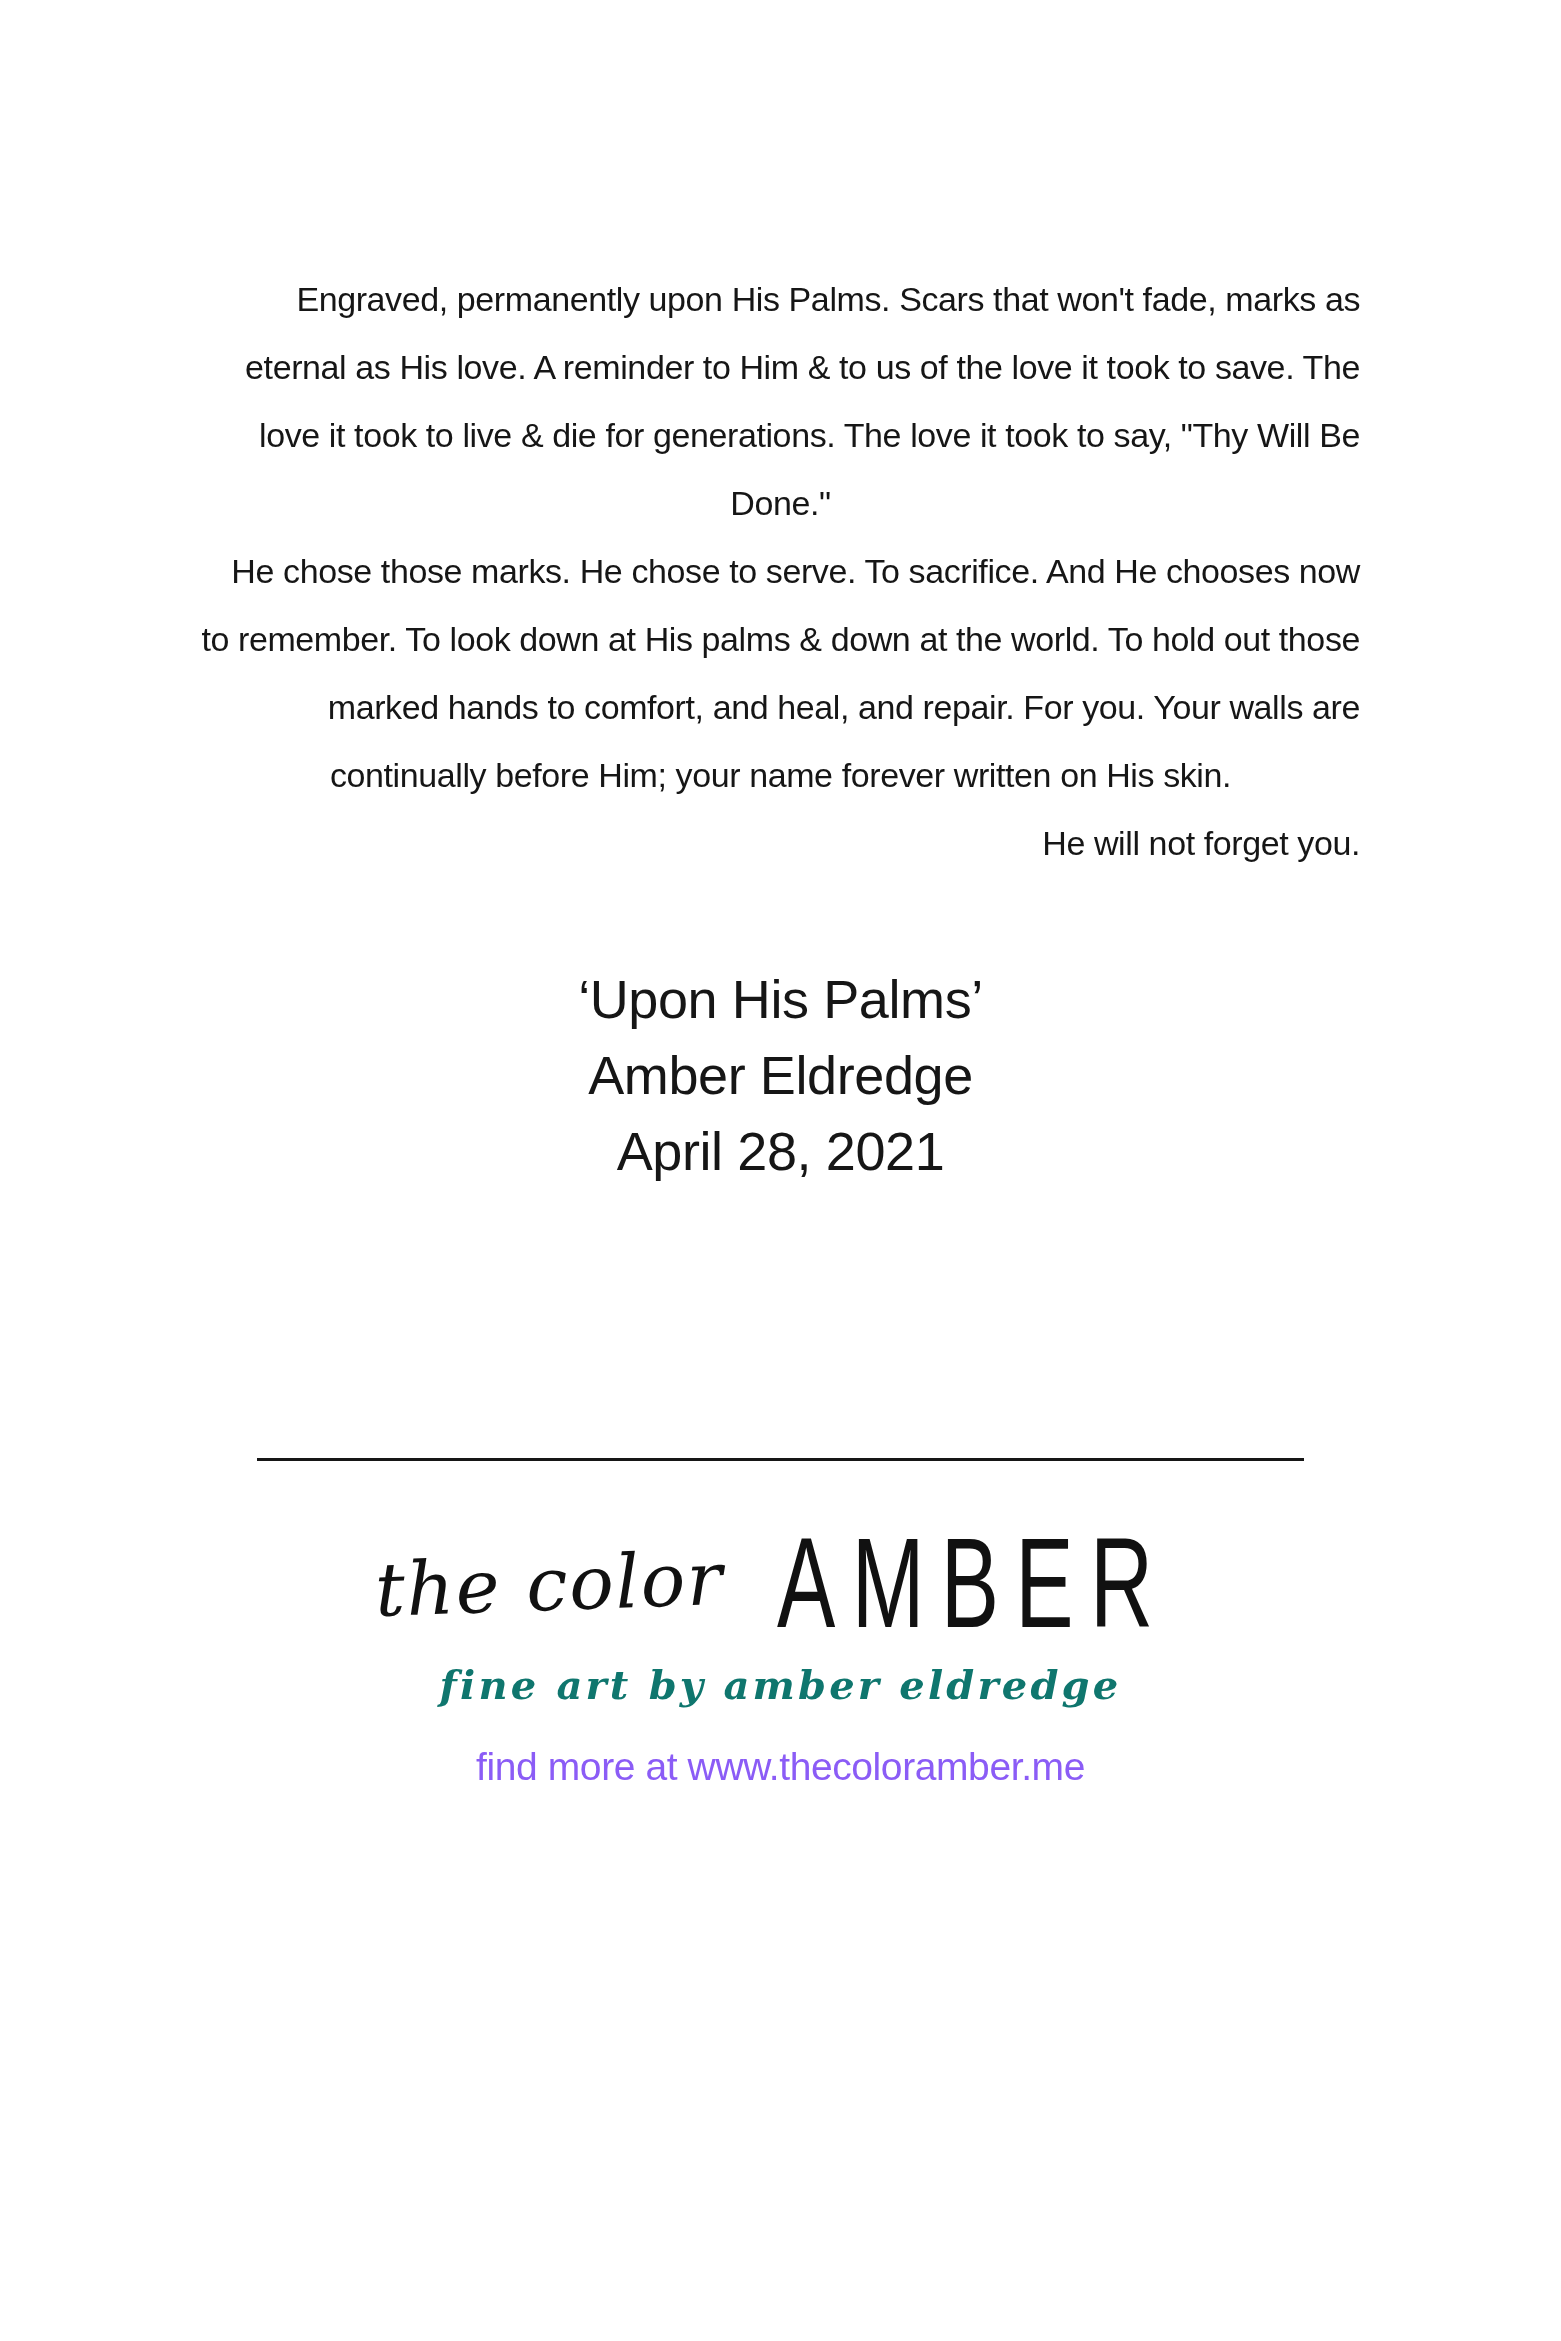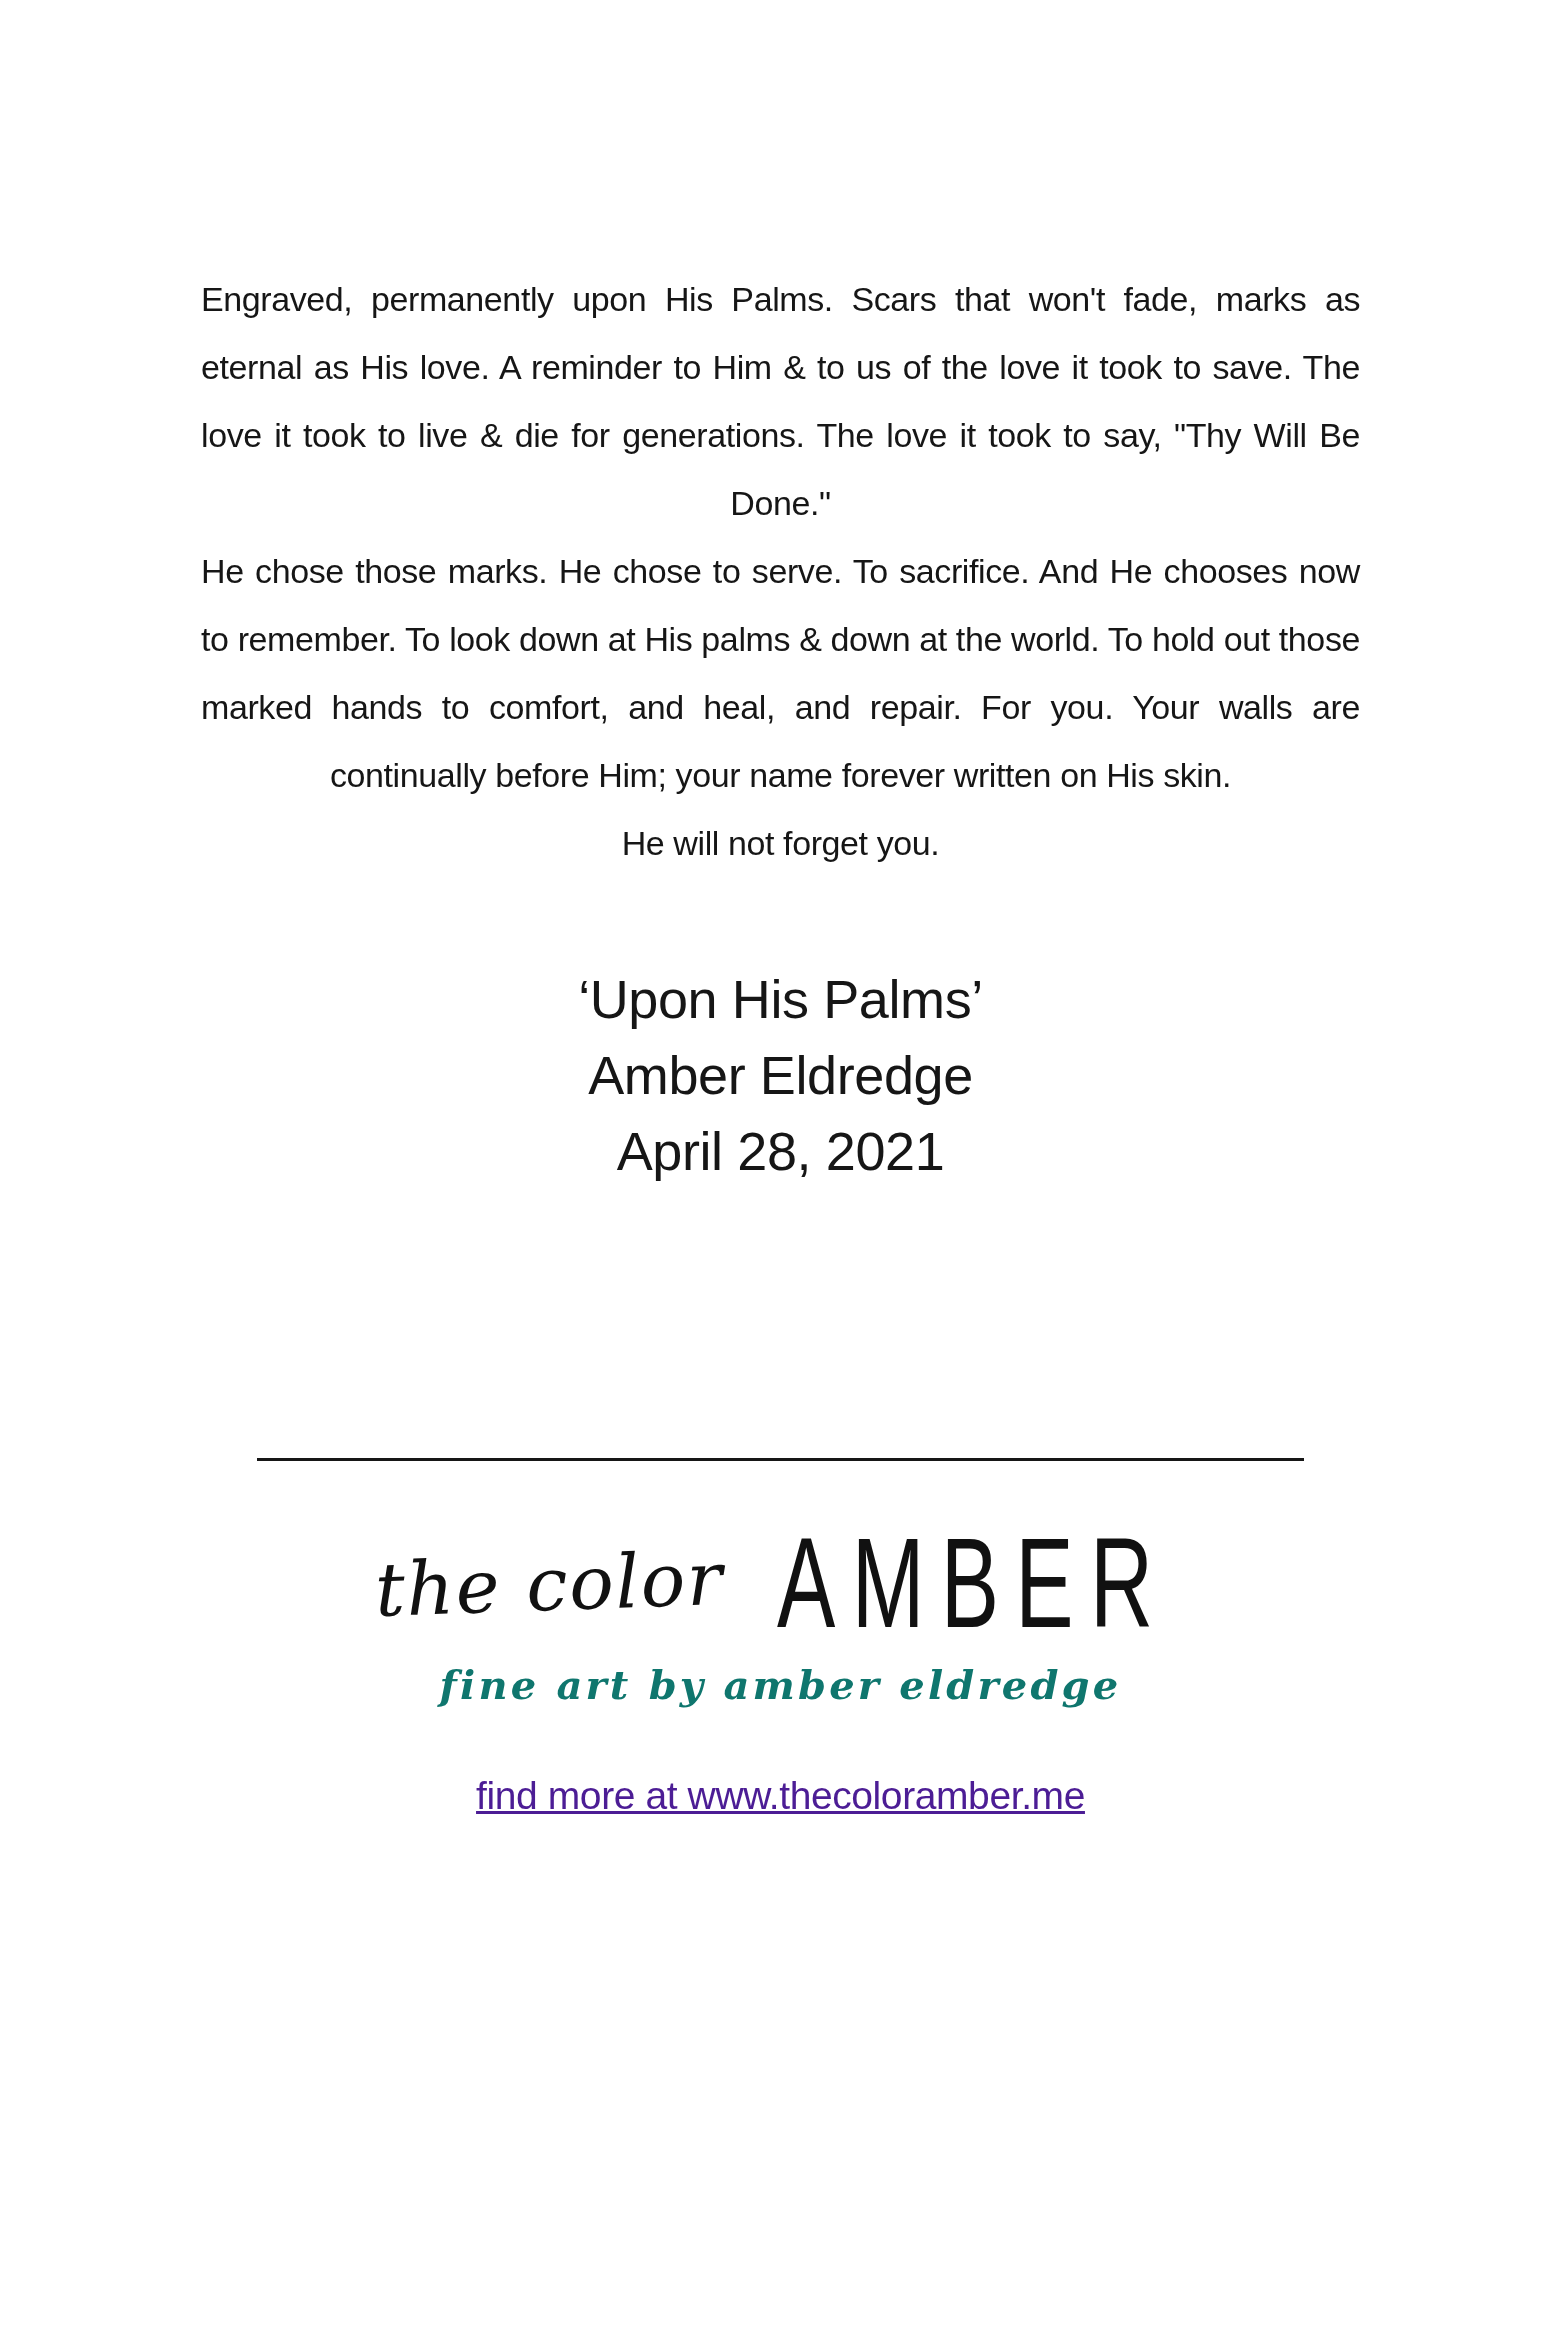--- a/index.html
+++ b/index.html
@@ -23,21 +23,21 @@
   
   .poem {
     width: 1159px;
     margin: 0 auto;
     padding-top: 265px;
     font-size: 34px;
     line-height: 68px;
     letter-spacing: -0.4px;
     font-weight: 400;
   }
-  .poem p { margin: 0; }
+  .poem p { margin: 0; text-align: right; }
   .justified {
     text-align: justify;
     text-align-last: center;
   }
   .para2 { margin-top: 68px; }
   .closing { text-align: center; }
   
   .attribution {
     margin-top: 88px;
     text-align: center;
@@ -82,26 +82,25 @@
     margin-top: 22.5px;
     text-align: center;
     font-family: "DejaVu Serif", serif;
     font-style: italic;
     font-weight: bold;
     font-size: 40px;
     letter-spacing: 3.2px;
     color: #0f766e;
   }
   .find-more {
-    margin-top: 66px;
+    margin-top: 37px;
     text-align: center;
     font-size: 39px;
     letter-spacing: -0.4px;
-    color: #4c1d95;
-    text-decoration: underline;
+    color: #8b5cf6;
   }
 </style>
 </head>
 <body>
 
 <main class="card">
 
   <section class="poem">
     <p class="justified">Engraved, permanently upon His Palms. Scars that won't fade, marks as eternal as His love. A reminder to Him &amp; to us of the love it took to save. The love it took to live &amp; die for generations. The love it took to say, "Thy Will Be Done."</p>
     <p class="justified para2">He chose those marks. He chose to serve. To sacrifice. And He chooses now to remember. To look down at His palms &amp; down at the world. To hold out those marked hands to comfort, and heal, and repair. For you. Your walls are continually before Him; your name forever written on His skin.</p>

